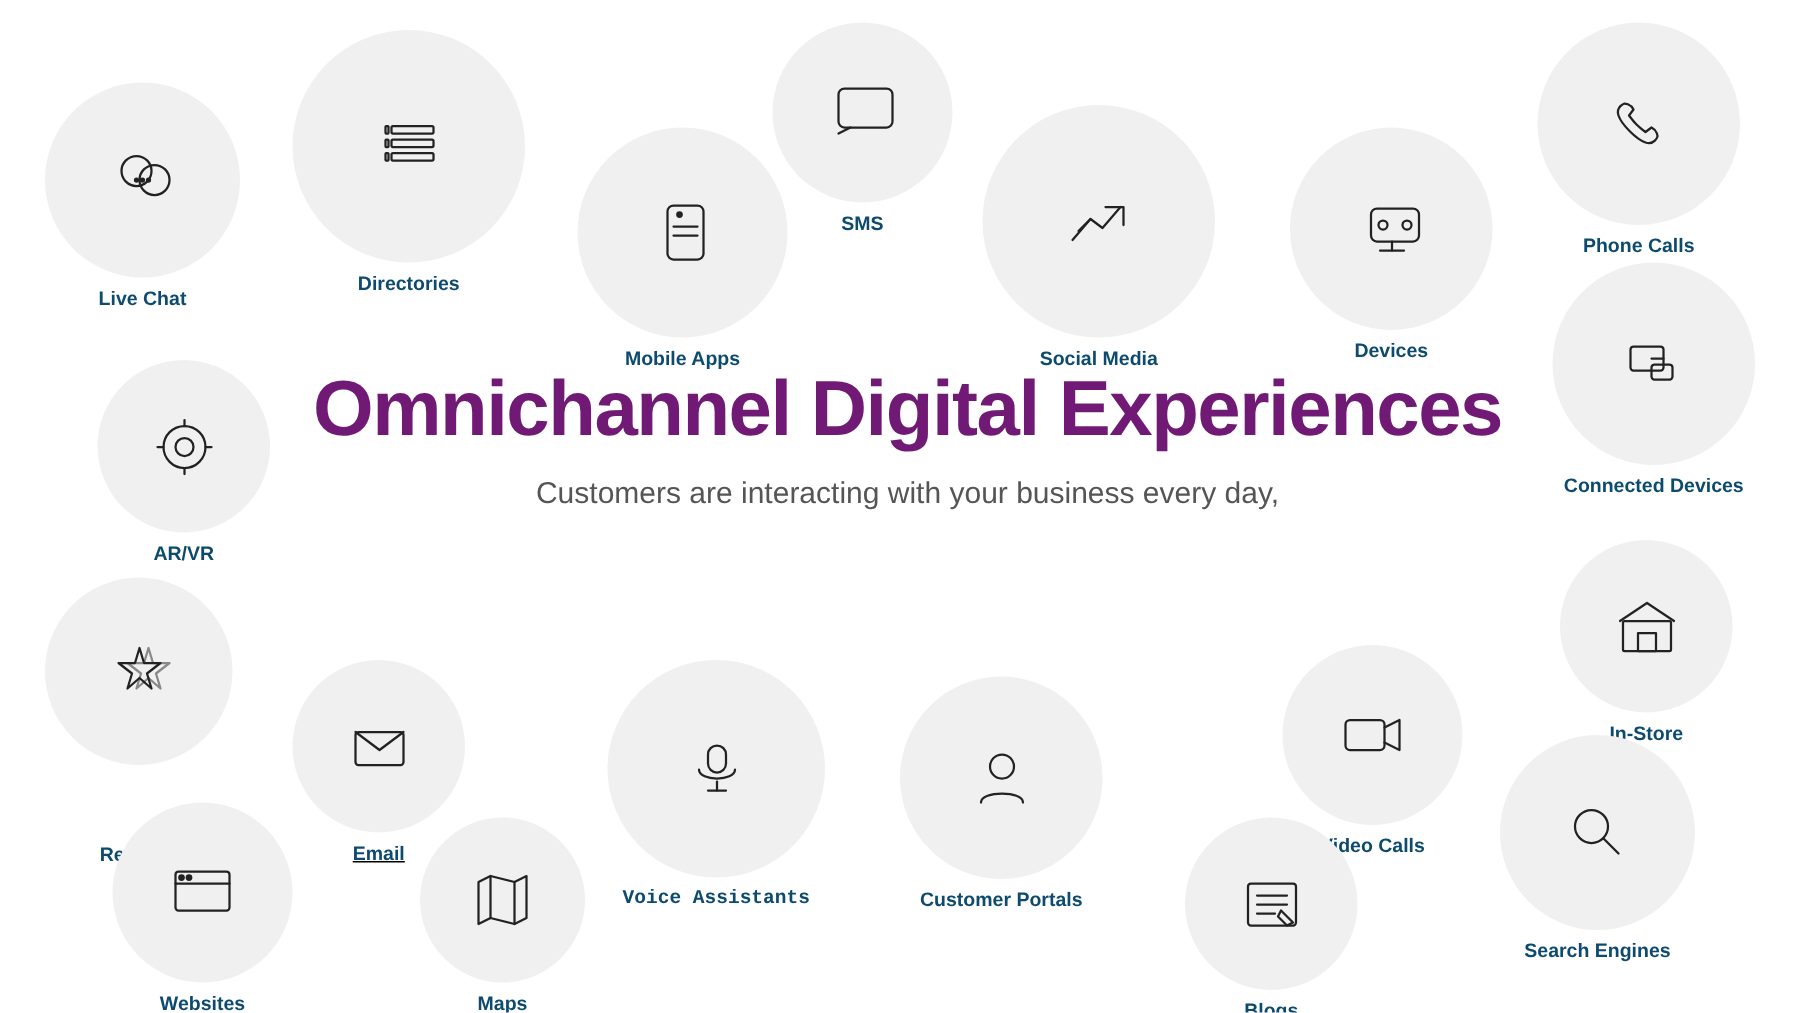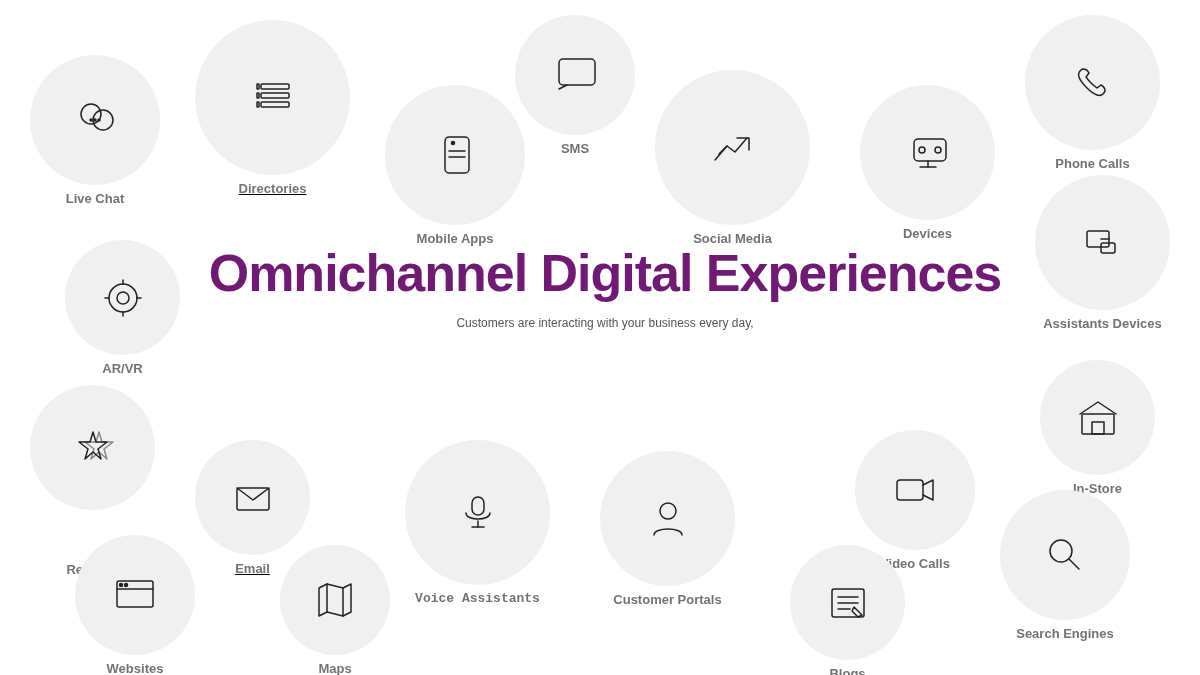--- a/index.html
+++ b/index.html
@@ -34,21 +34,21 @@
       stroke: #222;
       fill: none;
       stroke-width: 1.5;
       stroke-linecap: round;
       stroke-linejoin: round;
     }
 
     .label {
       font-size: 13px;
       font-weight: 700;
-      color: #737373;
+      color: #0c4a6e;
       margin-top: 6px;
       line-height: 1.3;
       text-align: center;
     }
 
     
     .central-text {
       position: absolute;
       left: 195px;
       top: 245px;
@@ -58,21 +58,21 @@
 
     .central-text h1 {
       font-size: 52px;
       font-weight: 900;
       color: #701a75;
       line-height: 1.1;
       letter-spacing: -1px;
     }
 
     .central-text p {
-      font-size: 12px;
+      font-size: 20px;
       color: #555;
       margin-top: 12px;
       line-height: 1.5;
       font-weight: 400;
     }
   </style>
 </head>
 <body>
 
 <div class="central-text">
@@ -88,21 +88,21 @@
         <circle cx="20" cy="18" r="10"></circle>
         <circle cx="32" cy="24" r="10"></circle>
         <circle cx="20" cy="24" r="1" fill="#222"></circle>
         <circle cx="24" cy="24" r="1" fill="#222"></circle>
         <circle cx="28" cy="24" r="1" fill="#222"></circle>
       </svg>
     </div>
     <div class="label">Live
 Chat</div>
   </div>
-<div class="channel-item" style="left: 195px; top: 20px; width: 155px; text-decoration: underline;">
+<div class="channel-item" style="left: 195px; top: 20px; width: 155px;">
     <div class="circle" style="width: 155px; height: 155px;">
       <svg width="48" height="48" viewBox="0 0 48 48">
         <rect x="12" y="10" width="28" height="5" rx="1"></rect>
         <rect x="12" y="19" width="28" height="5" rx="1"></rect>
         <rect x="12" y="28" width="28" height="5" rx="1"></rect>
         <rect x="8" y="10" width="2" height="5" rx="0.5"></rect>
         <rect x="8" y="19" width="2" height="5" rx="0.5"></rect>
         <rect x="8" y="28" width="2" height="5" rx="0.5"></rect>
       </svg>
     </div>
@@ -175,21 +175,21 @@
     <div class="label">AR/VR</div>
   </div>
 <div class="channel-item" style="left: 1035px; top: 175px; width: 135px;">
     <div class="circle" style="width: 135px; height: 135px;">
       <svg width="48" height="48" viewBox="0 0 48 48">
         <rect x="8" y="12" width="22" height="16" rx="2"></rect>
         <rect x="22" y="24" width="14" height="10" rx="2"></rect>
         <line x1="30" y1="20" x2="22" y2="20"></line>
       </svg>
     </div>
-    <div class="label">Assistants
+    <div class="label">Connected
 Devices</div>
   </div>
 <div class="channel-item" style="left: 30px; top: 385px; width: 125px; gap: 46px;">
     <div class="circle" style="width: 125px; height: 125px;">
       <svg width="48" height="48" viewBox="0 0 48 48">
         <polygon points="24,8 27,18 38,18 29,25 32,35 24,28 16,35 19,25 10,18 21,18"></polygon>
         <polygon points="24,8 27,18 38,18 29,25 32,35 24,28 16,35 19,25 10,18 21,18" transform="translate(6,0)" opacity="0.5"></polygon>
       </svg>
     </div>
     <div class="label">Reviews</div>

